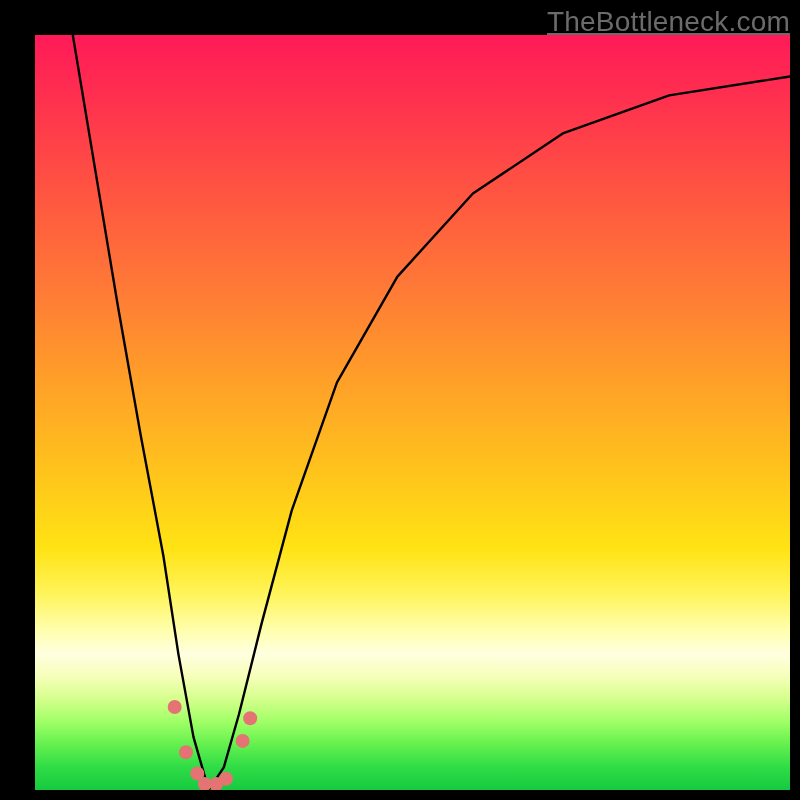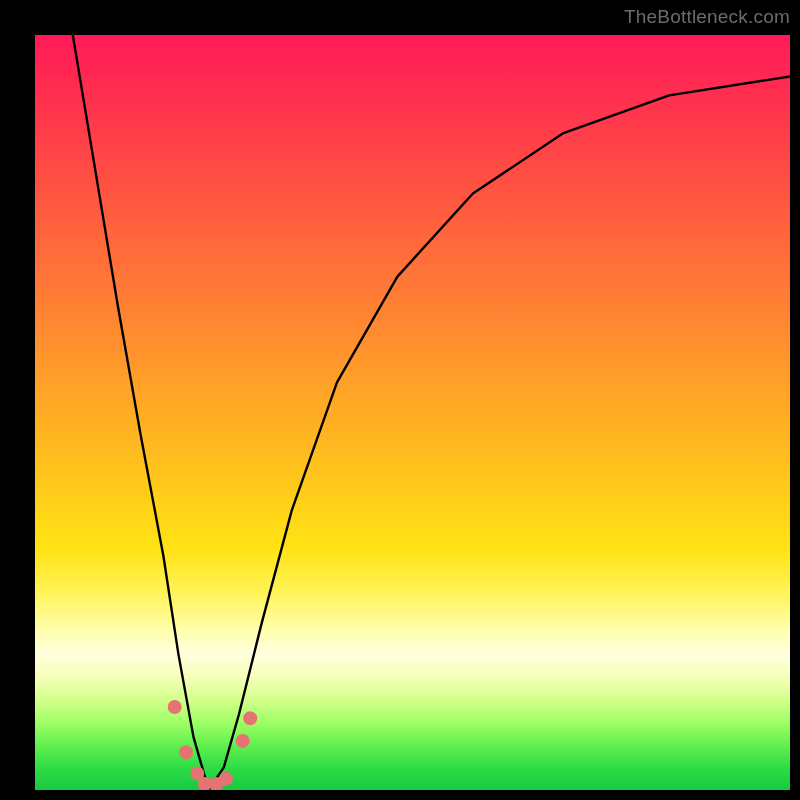--- a/index.html
+++ b/index.html
@@ -47,24 +47,25 @@
   }
   .plot-area svg {
     position: absolute;
     left: 0; top: 0;
   }
   .watermark {
     position: absolute;
     top: 6px;
     right: 10px;
     color: #6b6b6b;
-    font-size: 19px;
+    font-size: 28px;
     letter-spacing: 0.2px;
     font-weight: 400;
     user-select: none;
+    text-decoration: underline;
   }
 </style>
 </head>
 <body>
 
 <div class="frame">
 
   <div class="plot-area">
     <svg id="chart-svg" width="755" height="755" viewBox="0 0 755 755">
 

